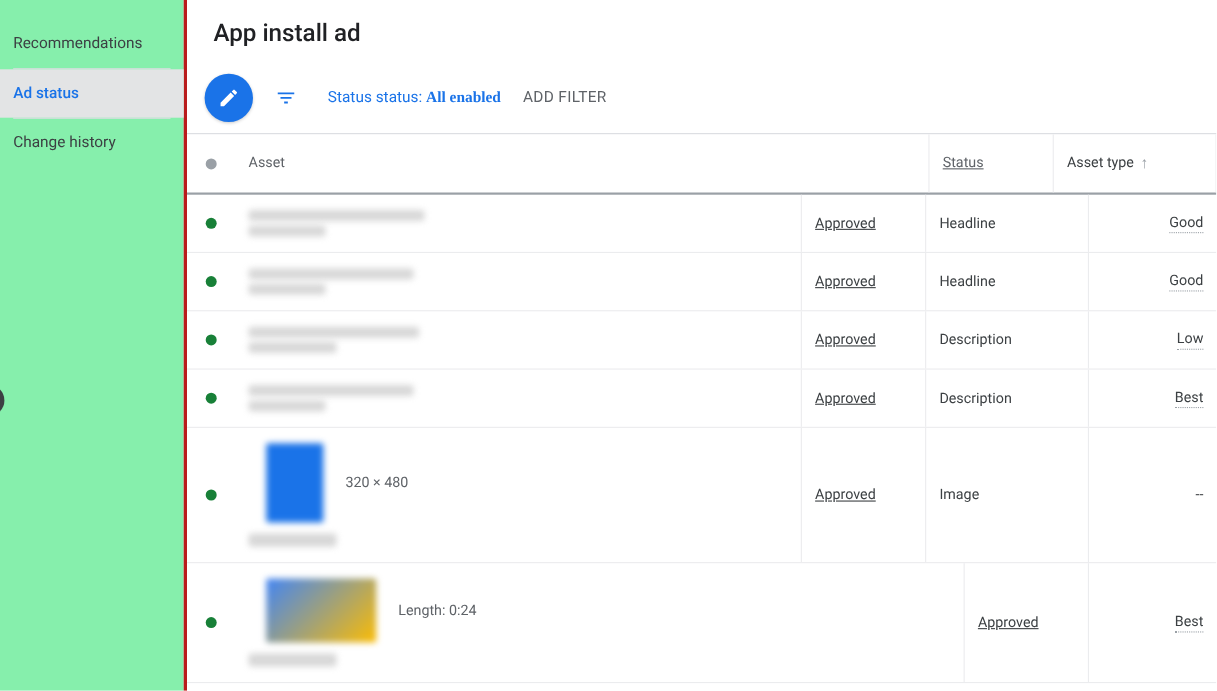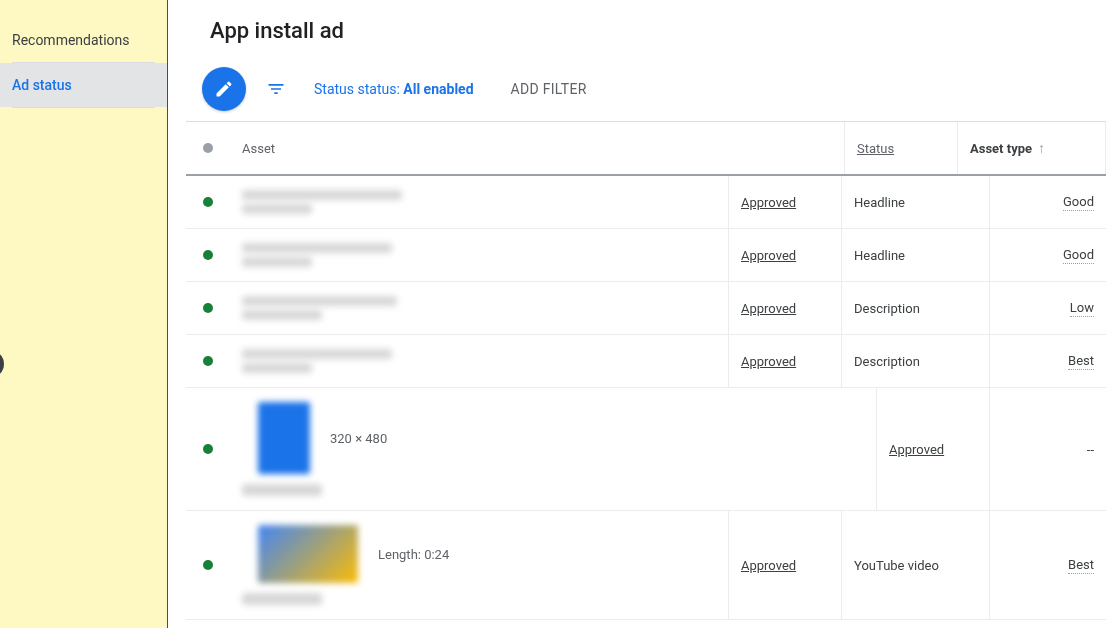--- a/index.html
+++ b/index.html
@@ -12,21 +12,21 @@
     height: 628px;
     overflow: hidden;
     position: relative;
   }
   .layout {
     display: flex;
     height: 100%;
   }
   .sidebar {
     width: 167px;
-    background: #fef9c3;
+    background: #86efac;
     padding-top: 18px;
     flex-shrink: 0;
   }
   .sidebar-item {
     padding: 14px 12px;
     font-size: 14px;
     color: #3c4043;
     cursor: pointer;
     position: relative;
   }
@@ -38,22 +38,21 @@
   .sidebar-divider {
     margin: 0 12px 0 12px;
     height: 1px;
     background: #dadce0;
   }
   .main {
     flex: 1;
     display: flex;
     flex-direction: column;
     overflow: hidden;
-    border-left: 1px solid #b91c1c;
-    padding-left: 18px;
+    border-left: 3px solid #b91c1c;
   }
   .page-header {
     padding: 18px 24px 14px 24px;
   }
   .page-title {
     font-size: 22px;
     font-weight: 500;
     color: #202124;
   }
   .toolbar {
@@ -79,27 +78,27 @@
     color: #1a73e8;
     cursor: pointer;
     margin-left: 4px;
   }
   .status-filter {
     color: #1a73e8;
     font-size: 14px;
     cursor: pointer;
     margin-left: 12px;
   }
-  .status-filter .bold { font-weight: 700; }
+  .status-filter .bold { font-weight: 700; font-family: Liberation Serif, serif; }
   .add-filter {
     color: #5f6368;
     font-size: 14px;
     letter-spacing: 0.3px;
     cursor: pointer;
-    margin-left: 21px;
+    margin-left: 4px;
     text-align: center;
   }
   .table {
     border-top: 1px solid #dadce0;
     display: flex;
     flex-direction: column;
     flex: 1;
     overflow: auto;
   }
   .thead {
@@ -109,21 +108,21 @@
   .th {
     padding: 18px 12px;
     font-size: 13px;
     color: #5f6368;
     font-weight: 400;
     display: flex;
     align-items: center;
     gap: 6px;
     border-right: 1px solid #ebecee;
   }
-  .th.sortable { font-weight: 700; color: #3c4043; cursor: pointer; }
+  .th.sortable { font-weight: 400; color: #3c4043; cursor: pointer; }
   .col-dot { width: 44px; justify-content: center; border-right: none; }
   .col-asset { flex: 1; }
   .col-status { width: 113px; text-decoration: underline; }
   .col-type { width: 148px; }
   .col-perf { width: 116px; border-right: none; }
   .dot-header {
     width: 10px; height: 10px; border-radius: 50%; background: #9aa0a6;
   }
   .arrow-up {
     font-size: 14px;
@@ -203,20 +202,21 @@
 <body>
 
 <div class="side-nub"></div>
 
 <div class="layout">
   <nav class="sidebar">
     <div class="sidebar-item">Recommendations</div>
     <div class="sidebar-divider"></div>
     <div class="sidebar-item active">Ad status</div>
     <div class="sidebar-divider"></div>
+    <div class="sidebar-item">Change history</div>
   </nav>
 
   <main class="main">
     <div class="page-header">
       <h1 class="page-title">App install ad</h1>
     </div>
 
     <div class="toolbar">
       <div class="edit-fab">
         <svg width="20" height="20" viewBox="0 0 24 24" fill="#fff">
@@ -320,40 +320,40 @@
         <div class="td col-asset">
           <div class="asset-media-row">
             <div class="asset-media-top">
               <div class="thumb portrait"></div>
               <span class="meta-text">320 × 480</span>
             </div>
             <div class="caption-blur"></div>
           </div>
         </div>
         <div class="td col-status">Approved</div>
+        <div class="td col-type">Image</div>
         <div class="td col-perf">
             <span>--</span>
           </div>
       </div>
 
       <div class="trow">
         <div class="td col-dot">
             <span class="dot-green"></span>
           </div>
         <div class="td col-asset">
           <div class="asset-media-row">
             <div class="asset-media-top">
               <div class="thumb video"></div>
               <span class="meta-text">Length: 0:24</span>
             </div>
             <div class="caption-blur"></div>
           </div>
         </div>
         <div class="td col-status">Approved</div>
-        <div class="td col-type">YouTube video</div>
         <div class="td col-perf">
             <span class="perf-val">Best</span>
           </div>
       </div>
 
     </div>
   </main>
 </div>
 
 </body></html>

